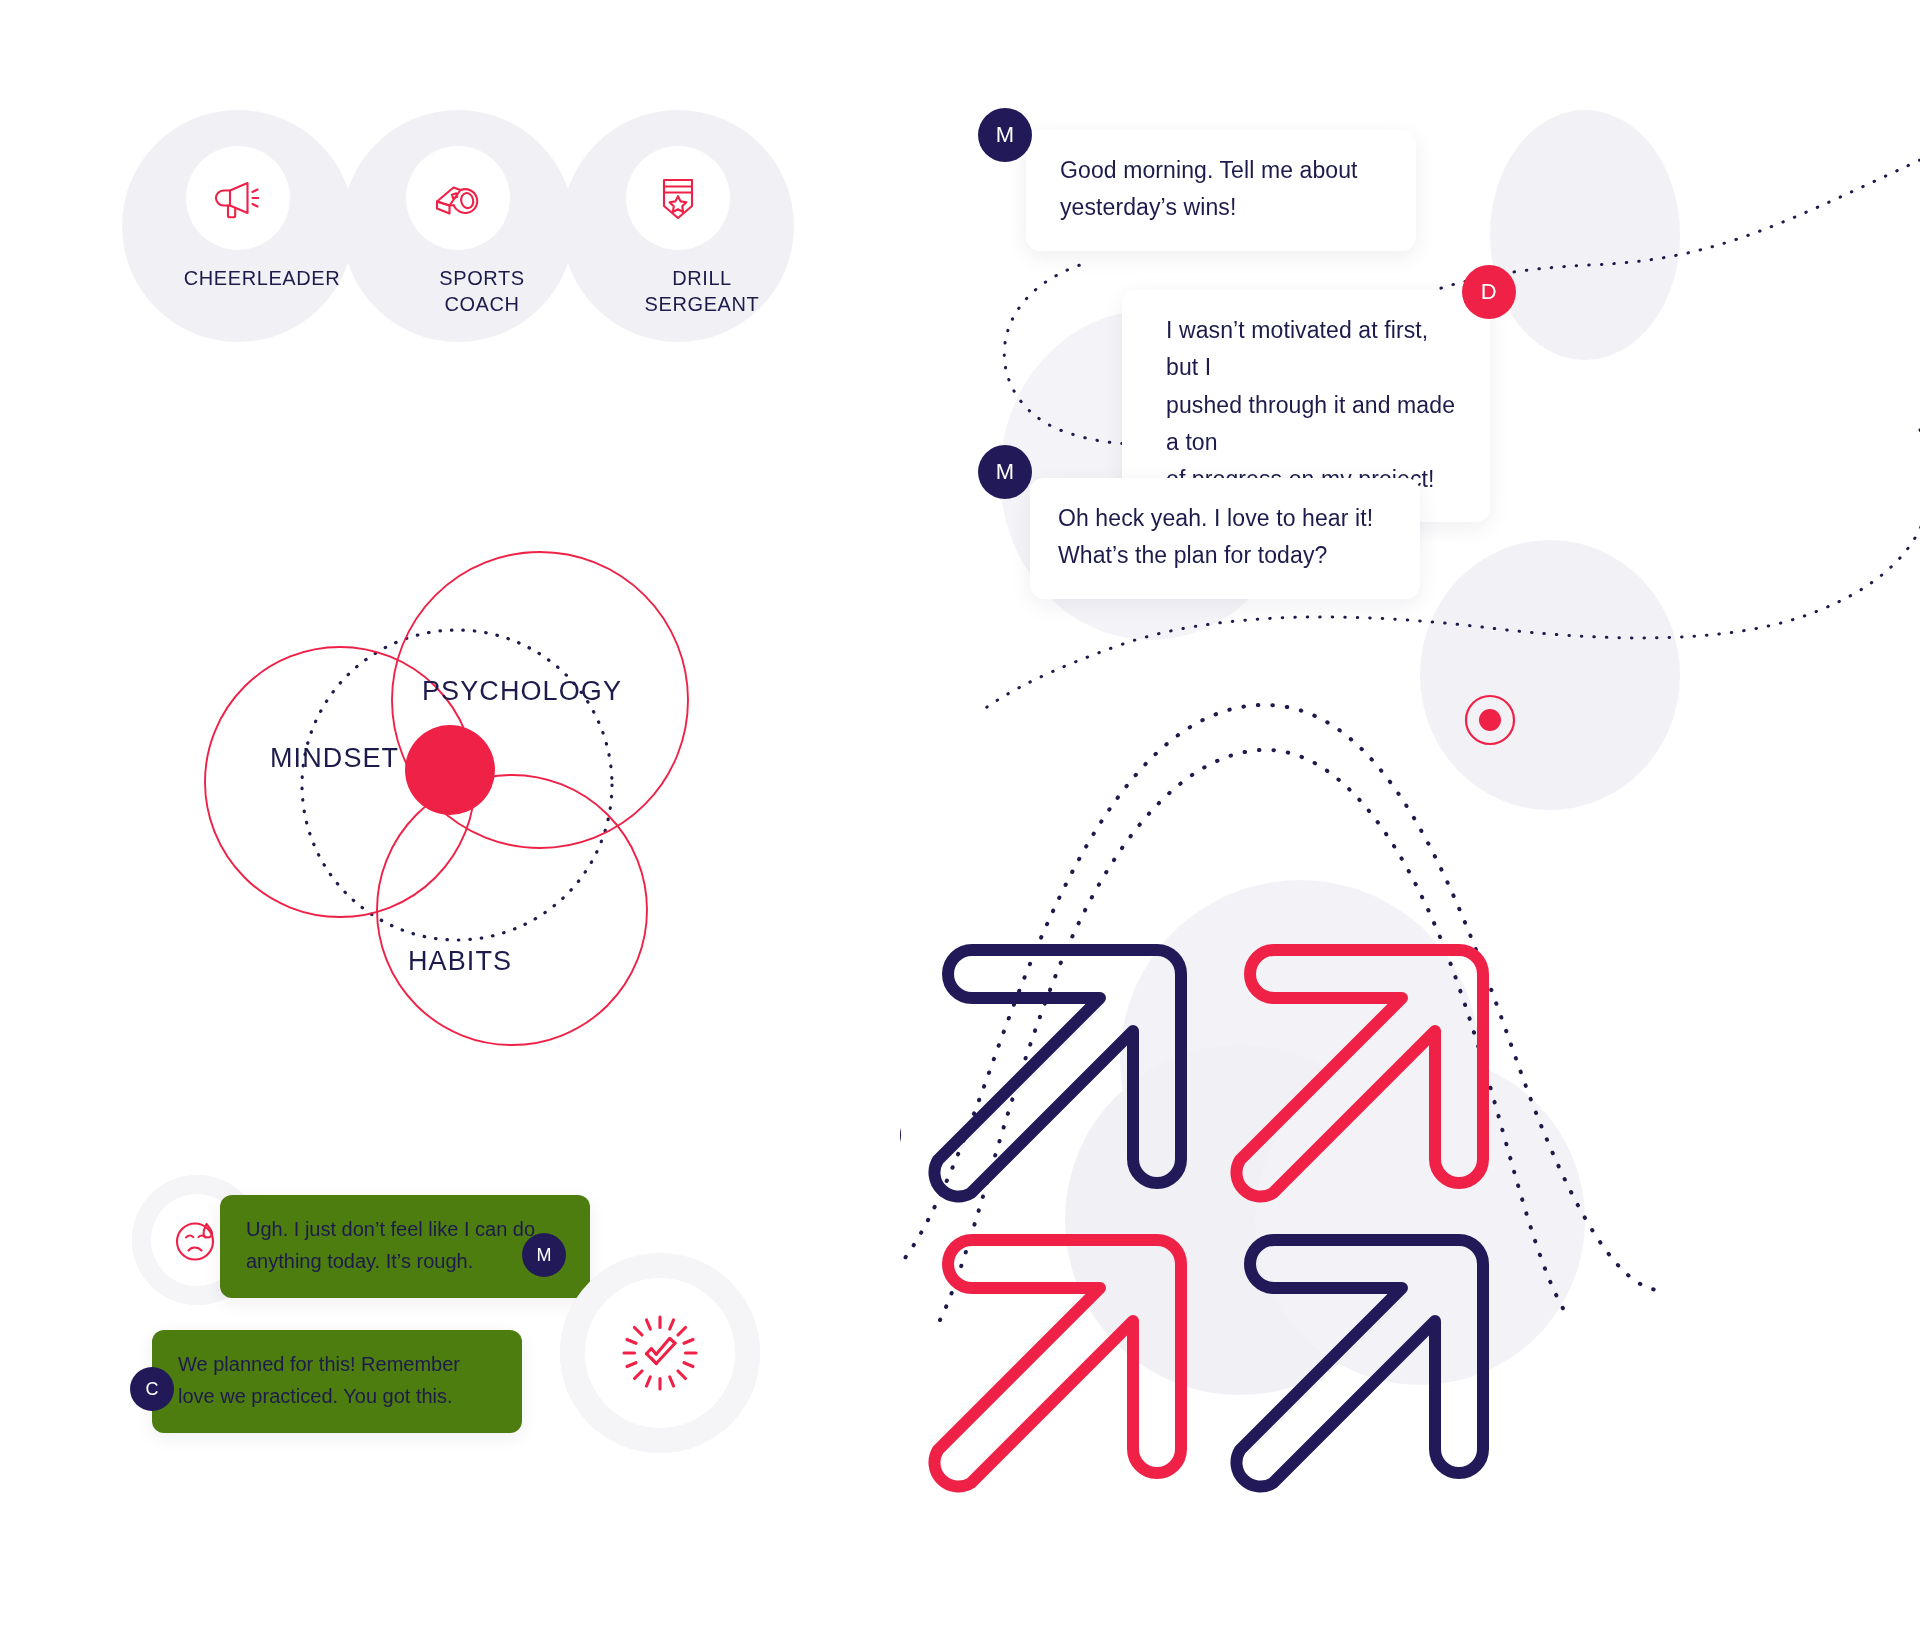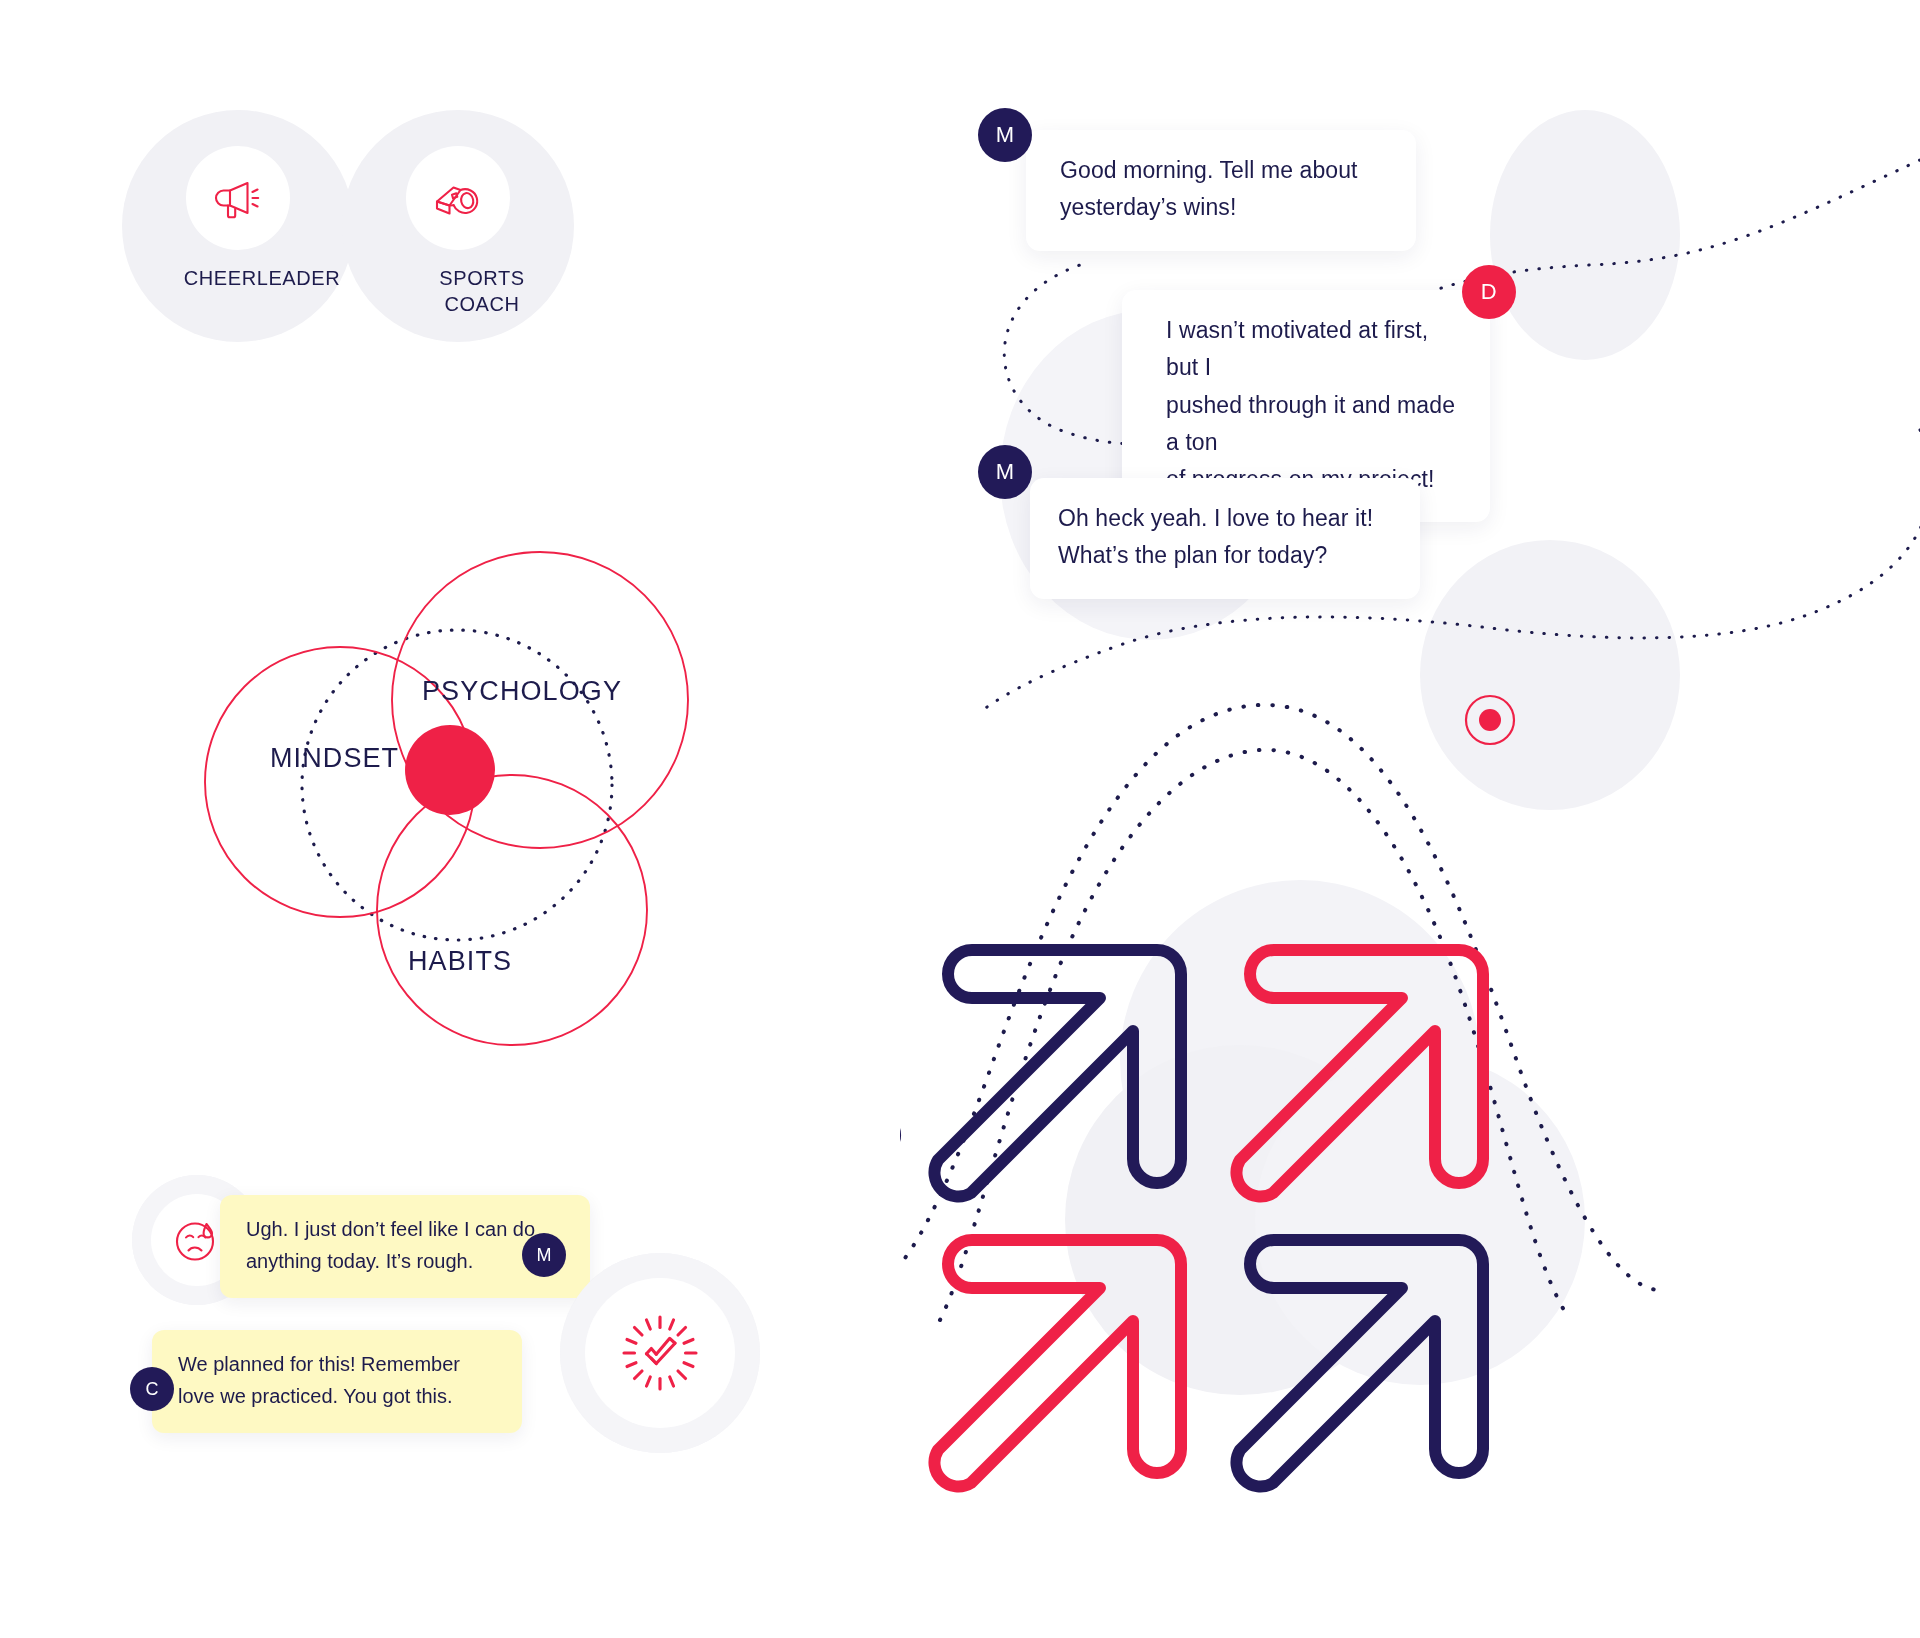--- a/index.html
+++ b/index.html
@@ -78,21 +78,21 @@
   .round-icon-bg {
     position: absolute; border-radius: 50%; background: #f5f5f8;
     display: flex; align-items: center; justify-content: center;
   }
   .round-icon-inner {
     border-radius: 50%; background: #ffffff;
     display: flex; align-items: center; justify-content: center;
   }
   .bubble-sm {
     position: absolute;
-    background: #fef9c3;
+    background: #4d7c0f;
     border-radius: 12px;
     box-shadow: 0 5px 18px rgba(29,27,76,0.07);
     padding: 18px 26px 20px 26px;
     color: #1d1b4c;
     font-size: 20px;
     line-height: 1.62;
     white-space: pre-line;
   }
   .avatar-sm {
     position: absolute;
@@ -137,20 +137,34 @@
             <path d="M19.5 35.5 L23.6 35.2"></path>
             <ellipse cx="37.2" cy="30.6" rx="6" ry="7.6" transform="rotate(-12 37.2 30.6)"></ellipse>
             <path d="M22 24.8 L26.3 23.3 L27.3 26.8 L23 28.3 Z"></path>
           </g>
         </svg>
       </div>
       <div class="persona-label">SPORTS
 COACH</div>
     </div>
 
+    <div class="persona persona-2">
+      <div class="persona-disc">
+        <svg width="56" height="56" viewBox="0 0 56 56">
+          <g fill="none" stroke="#ef2147" stroke-width="2.1" stroke-linecap="round" stroke-linejoin="round">
+            <path d="M14 10 L42 10 L42 36 L28 48 L14 36 Z"></path>
+            <path d="M14 16.5 L42 16.5"></path>
+            <path d="M14 22.5 L42 22.5"></path>
+            <path d="M28 26.2 L30.6 31.4 L36.4 32.2 L32.2 36.3 L33.2 42 L28 39.3 L22.8 42 L23.8 36.3 L19.6 32.2 L25.4 31.4 Z"></path>
+          </g>
+        </svg>
+      </div>
+      <div class="persona-label">DRILL
+SERGEANT</div>
+    </div>
 
   </div>
 
   <div id="venn-group">
     <svg width="660" height="660" viewBox="0 0 660 660">
 
       <circle cx="297" cy="315" r="155" fill="none" stroke="#1d1b4c" stroke-width="3.2" stroke-dasharray="0.5 11" stroke-linecap="round"></circle>
 
       <circle cx="180" cy="312" r="135" fill="none" stroke="#ef2147" stroke-width="1.9"></circle>
 

